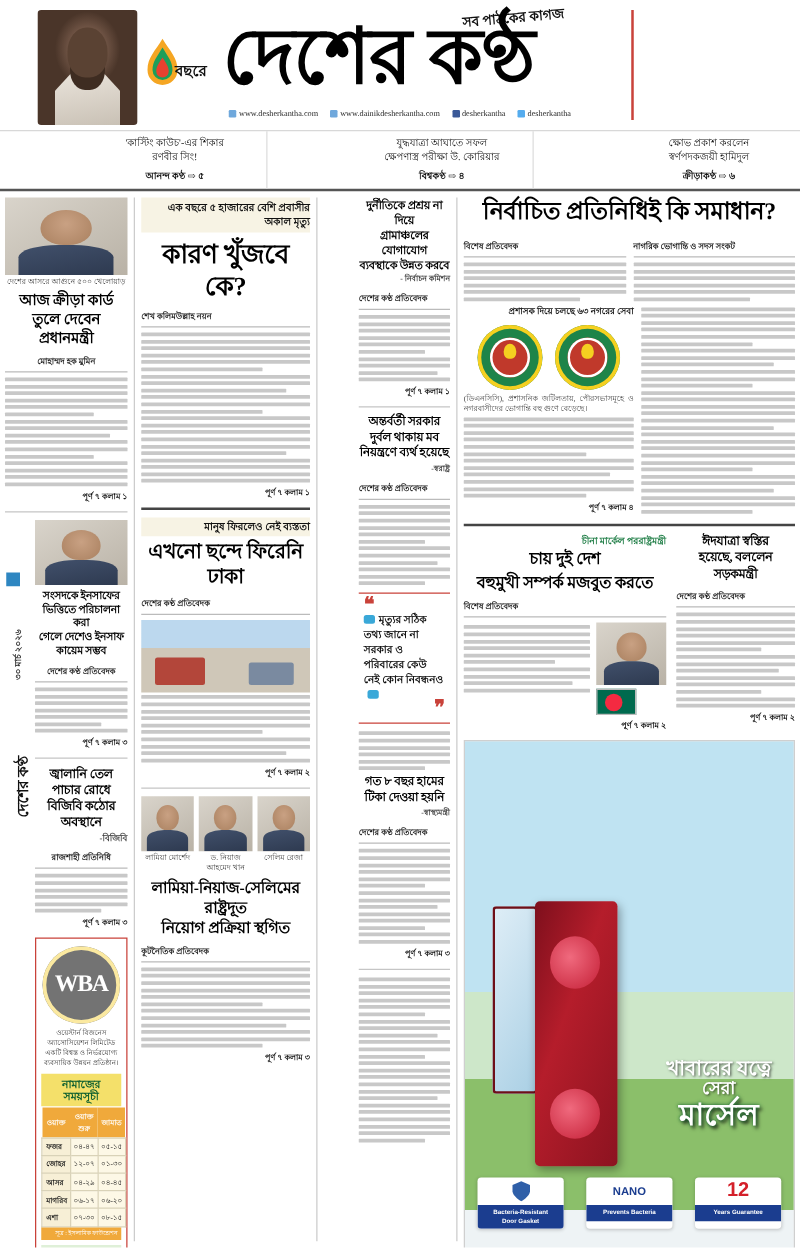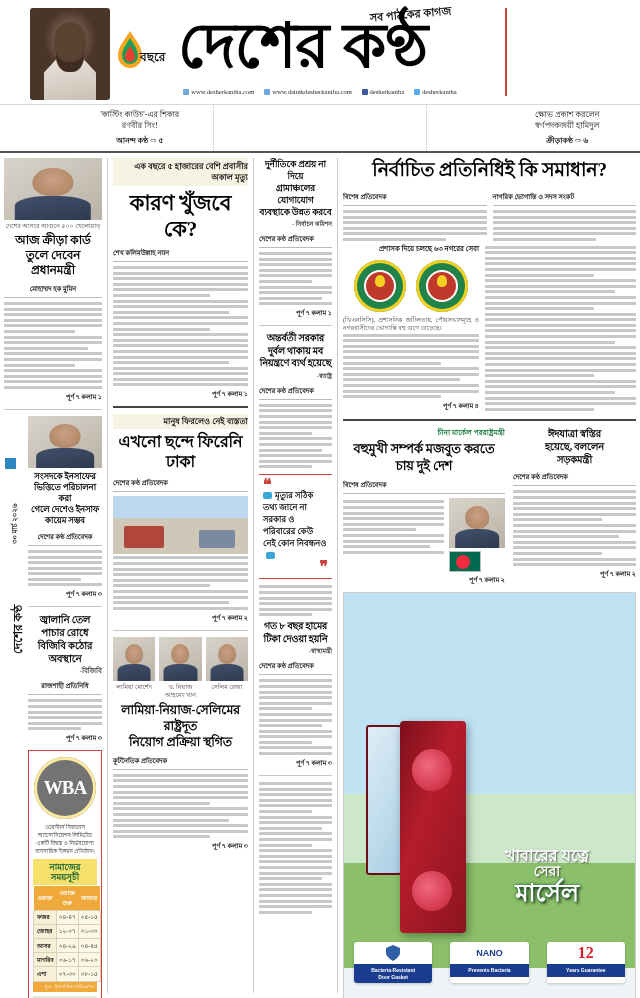--- a/index.html
+++ b/index.html
@@ -66,21 +66,21 @@
   .t-img.c{background:linear-gradient(150deg,#2b6fb0 0%,#4f8fc9 40%,#d8d2c8 100%);}
   .t-txt{flex:1;padding:4px 5px 2px 6px;text-align:center;}
   .t-l1{font-size:8px;line-height:11px;color:#111;}
   .t-sec{font-size:7.6px;font-weight:bold;color:#111;margin-top:3px;}
 
   
   .body{display:flex;height:840px;padding:5px 4px 0;box-sizing:border-box;}
   .col{box-sizing:border-box;}
   .c1{width:104px;padding-right:5px;border-right:1px solid #ccc;position:relative;}
   .c2{width:146px;padding:0 5px;border-right:1px solid #ccc;}
-  .c3{width:84px;padding:0 5px;border-right:1px solid #ccc;}
+  .c3{width:84px;padding:0 5px;border-right:1px solid #ccc;margin-left:28px;}
   .c4{flex:1;padding-left:5px;}
 
   
   .ph{ 
     background:linear-gradient(150deg,#d9d4cb,#b9b2a6);
     position:relative;overflow:hidden;
   }
   .ph.face:before{
     content:"";position:absolute;left:50%;top:16%;width:42%;height:46%;
     transform:translateX(-50%);border-radius:50% 50% 45% 45%;
@@ -187,21 +187,21 @@
           background:linear-gradient(120deg,#dfeef7,#a9cfe4);box-shadow:inset 0 0 0 2px #6e0f18;}
   .m-tag{position:absolute;left:128px;top:254px;width:150px;text-align:center;}
   .m-tag .l1{font-size:16px;font-weight:bold;color:#fff;line-height:17px;text-shadow:1px 1px 2px rgba(0,0,0,.6);}
   .m-tag .l2{font-size:14px;font-weight:bold;color:#fff;line-height:16px;text-shadow:1px 1px 2px rgba(0,0,0,.6);}
   .m-tag .l3{font-size:24px;font-weight:bold;color:#fff;line-height:26px;
              text-shadow:0 0 3px #0a5d2e,2px 2px 3px rgba(0,0,0,.7);}
   .m-badges{position:absolute;left:0;right:0;bottom:46px;display:flex;gap:18px;padding:0 10px;box-sizing:border-box;}
   .m-b{flex:1;background:#fff;border-radius:3px;overflow:hidden;text-align:center;box-shadow:0 1px 3px rgba(0,0,0,.2);}
   .m-b .ic{height:22px;display:flex;align-items:center;justify-content:center;}
   .m-b .ic b{font-size:9px;color:#1b3d8f;font-family:"Liberation Sans",sans-serif;}
-  .m-b .ic .n12{font-size:16px;color:#d4202a;font-weight:bold;font-family:Liberation Serif, serif;}
+  .m-b .ic .n12{font-size:16px;color:#d4202a;font-weight:bold;font-family:Liberation Sans, sans-serif;}
   .m-b .lb{background:#1b3d8f;color:#fff;font-size:5px;line-height:6.6px;padding:3px 1px;
            font-family:"Liberation Sans",sans-serif;font-weight:bold;}
 </style>
 </head>
 <body>
 
 <div class="page">
 
   <div class="masthead">
     <div class="mh-portrait"></div>
@@ -230,20 +230,25 @@
     <div class="teaser">
       <div class="t-img a"></div>
       <div class="t-txt">
         <div class="t-l1">'কাস্টিং কাউচ'-এর শিকার</div>
         <div class="t-l1">রণবীর সিং!</div>
         <div class="t-sec">আনন্দ কণ্ঠ ⇨ ৫</div>
       </div>
     </div>
     <div class="teaser">
       <div class="t-img b"></div>
+      <div class="t-txt">
+        <div class="t-l1">যুদ্ধযাত্রা আঘাতে সফল</div>
+        <div class="t-l1">ক্ষেপণাস্ত্র পরীক্ষা উ. কোরিয়ার</div>
+        <div class="t-sec">বিশ্বকণ্ঠ ⇨ ৪</div>
+      </div>
     </div>
     <div class="teaser">
       <div class="t-img c"></div>
       <div class="t-txt">
         <div class="t-l1">ক্ষোভ প্রকাশ করলেন</div>
         <div class="t-l1">স্বর্ণপদকজয়ী হামিদুল</div>
         <div class="t-sec">ক্রীড়াকণ্ঠ ⇨ ৬</div>
       </div>
     </div>
   </div>
@@ -660,22 +665,22 @@
               <i></i>
           </div>
         </div>
       </div>
 
       <div class="hr2"></div>
 
       <div style="display:flex;gap:8px">
         <div style="width:162px">
           <div class="kick" style="color:#1e7d45;font-weight:bold;font-size:7.4px">চীনা মার্কেল পররাষ্ট্রমন্ত্রী</div>
+          <div class="hl" style="font-size:13px;line-height:17px">চায় দুই দেশ</div>
           <div class="hl" style="font-size:13px;line-height:17px;margin-top:2px">বহুমুখী সম্পর্ক মজবুত করতে</div>
-          <div class="hl" style="font-size:13px;line-height:17px">চায় দুই দেশ</div>
           <div class="byline">বিশেষ প্রতিবেদক</div>
           <div style="display:flex;gap:5px">
             <div style="flex:1">
               <div class="lines">
                   <i></i>
                   <i></i>
                   <i></i>
                   <i></i>
                   <i></i>
                   <i></i>

